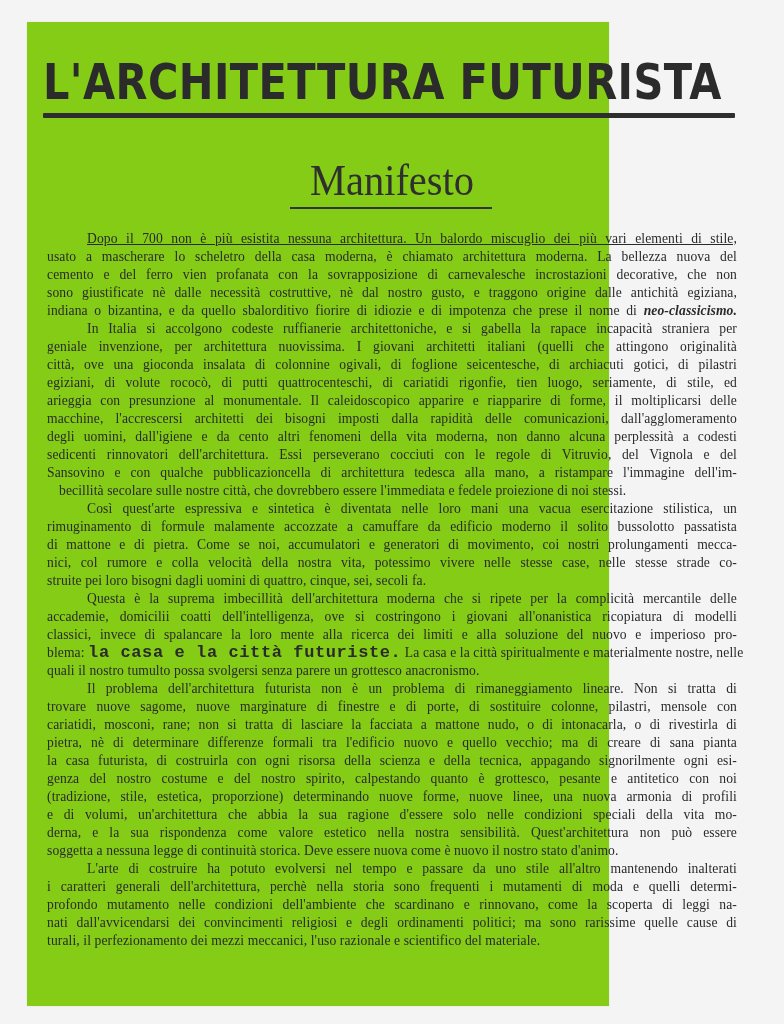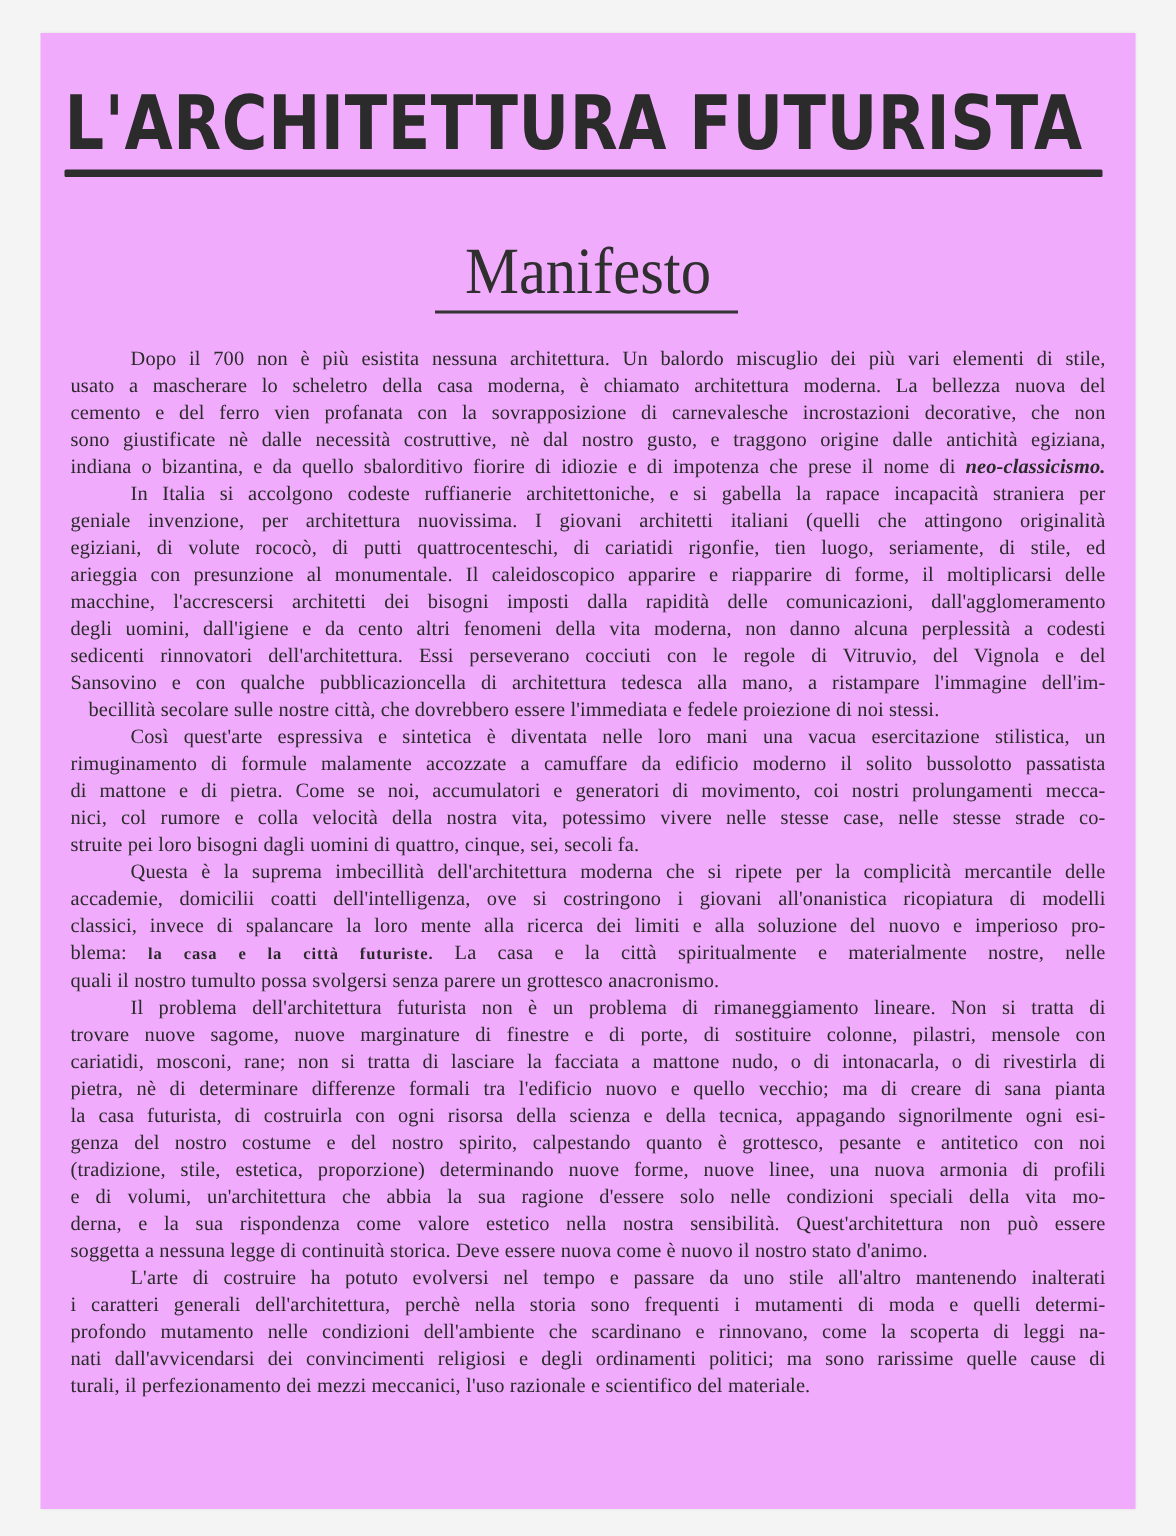--- a/index.html
+++ b/index.html
@@ -10,23 +10,23 @@
       width: 784px;
       height: 1024px;
       background: #f3f4f3;
       position: relative;
       overflow: hidden;
     }
     .page {
       position: absolute;
       left: 27px;
       top: 22px;
-      width: 730px;
+      width: 582px;
       height: 984px;
-      background: #f0abfc;
+      background: #84cc16;
       box-shadow: 0 0 2px rgba(0,0,0,0.08);
     }
     .title {
       position: absolute;
       left: 16px;
       top: 30px;
       width: 700px;
       font-family: "DejaVu Sans", sans-serif;
       font-weight: bold;
       font-size: 50px;
@@ -86,53 +86,54 @@
     .line {
       display: block;
       white-space: nowrap;
       text-align-last: justify;
       text-align: justify;
     }
     .line.last {
       text-align-last: left;
     }
     .em-bold {
-      font-family: Liberation Serif, serif;
+      font-family: Liberation Mono, monospace;
       font-weight: bold;
-      font-size: 11px;
+      font-size: 17px;
       letter-spacing: 0.6px;
     }
     .em-italic {
       font-style: italic;
       font-weight: bold;
     }
     .noindent { text-indent: 0; }
   </style>
 </head>
 <body>
 
 <div class="page">
   <div class="title">L'ARCHITETTURA FUTURISTA</div>
   <div class="title-rule"></div>
   <div class="subtitle">Manifesto</div>
   <div class="subtitle-rule"></div>
 
   <div class="body-text">
 
     <p style="text-indent: 0px;">
-      <span class="line" style="padding-left: 40px;">Dopo il 700 non è più esistita nessuna architettura. Un balordo miscuglio dei più vari elementi di stile,</span>
+      <span class="line" style="padding-left: 40px; text-decoration: underline;">Dopo il 700 non è più esistita nessuna architettura. Un balordo miscuglio dei più vari elementi di stile,</span>
       <span class="line noindent" style="padding-left: 0px;">usato a mascherare lo scheletro della casa moderna, è chiamato architettura moderna. La bellezza nuova del</span>
       <span class="line" style="padding-left: 0px;">cemento e del ferro vien profanata con la sovrapposizione di carnevalesche incrostazioni decorative, che non</span>
       <span class="line" style="padding-left: 0px;">sono giustificate nè dalle necessità costruttive, nè dal nostro gusto, e traggono origine dalle antichità egiziana,</span>
       <span class="line" style="padding-left: 0px;"><span>indiana o bizantina, e da quello sbalorditivo fiorire di idiozie e di impotenza che prese il nome di</span> <span class="em-italic">neo-classicismo.</span></span>
     </p>
 
     <p style="text-indent: 0px;">
       <span class="line" style="padding-left: 40px;">In Italia si accolgono codeste ruffianerie architettoniche, e si gabella la rapace incapacità straniera per</span>
       <span class="line" style="padding-left: 0px;">geniale invenzione, per architettura nuovissima. I giovani architetti italiani (quelli che attingono originalità</span>
+      <span class="line" style="padding-left: 0px;">città, ove una gioconda insalata di colonnine ogivali, di foglione seicentesche, di archiacuti gotici, di pilastri</span>
       <span class="line" style="padding-left: 0px;">egiziani, di volute rococò, di putti quattrocenteschi, di cariatidi rigonfie, tien luogo, seriamente, di stile, ed</span>
       <span class="line" style="padding-left: 0px;">arieggia con presunzione al monumentale. Il caleidoscopico apparire e riapparire di forme, il moltiplicarsi delle</span>
       <span class="line" style="padding-left: 0px;">macchine, l'accrescersi architetti dei bisogni imposti dalla rapidità delle comunicazioni, dall'agglomeramento</span>
       <span class="line" style="padding-left: 0px;">degli uomini, dall'igiene e da cento altri fenomeni della vita moderna, non danno alcuna perplessità a codesti</span>
       <span class="line" style="padding-left: 0px;">sedicenti rinnovatori dell'architettura. Essi perseverano cocciuti con le regole di Vitruvio, del Vignola e del</span>
       <span class="line" style="padding-left: 0px;">Sansovino e con qualche pubblicazioncella di architettura tedesca alla mano, a ristampare l'immagine dell'im-</span>
       <span class="line last" style="padding-left: 12px;">becillità secolare sulle nostre città, che dovrebbero essere l'immediata e fedele proiezione di noi stessi.</span>
     </p>
 
     <p style="text-indent: 0px;">

